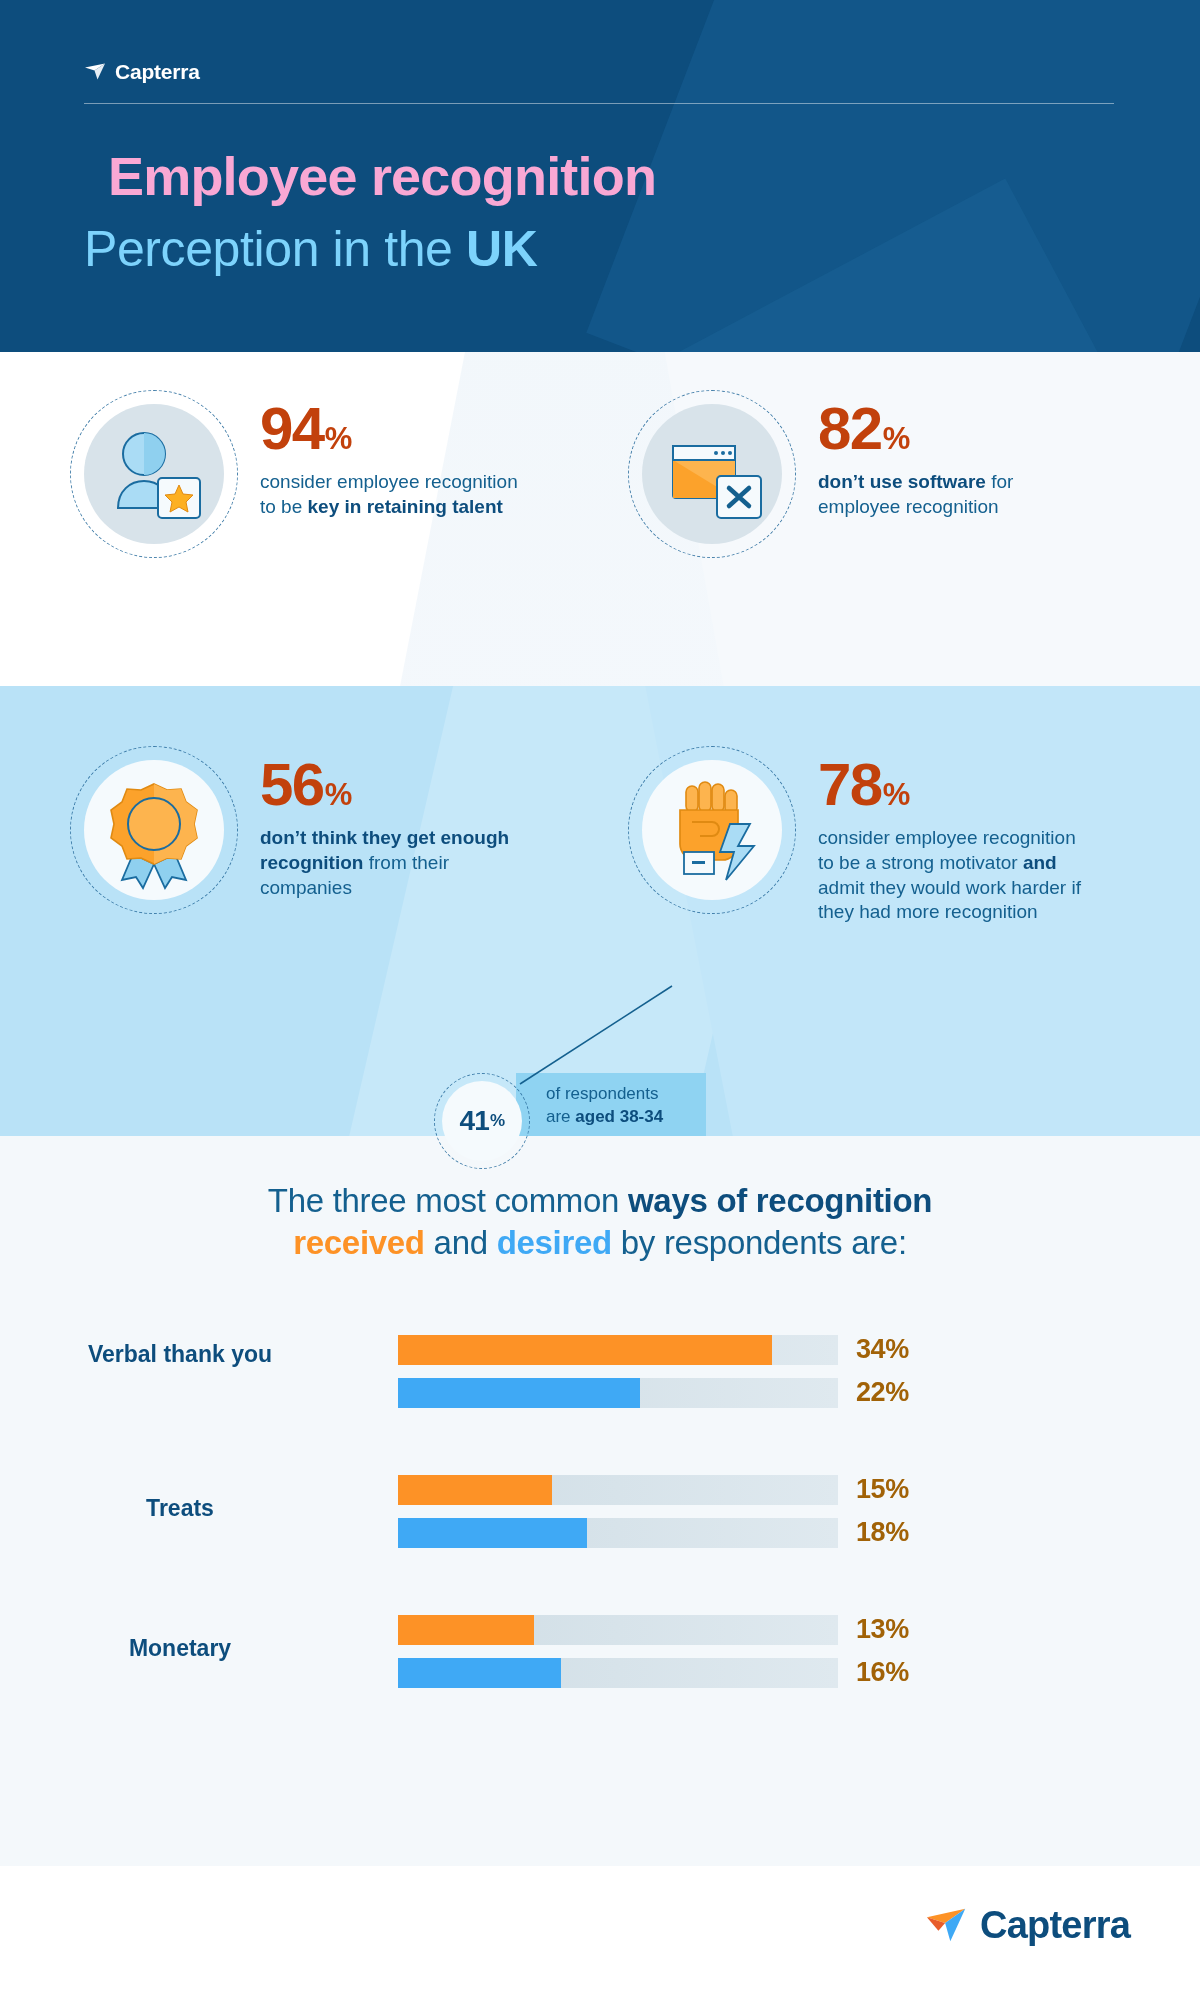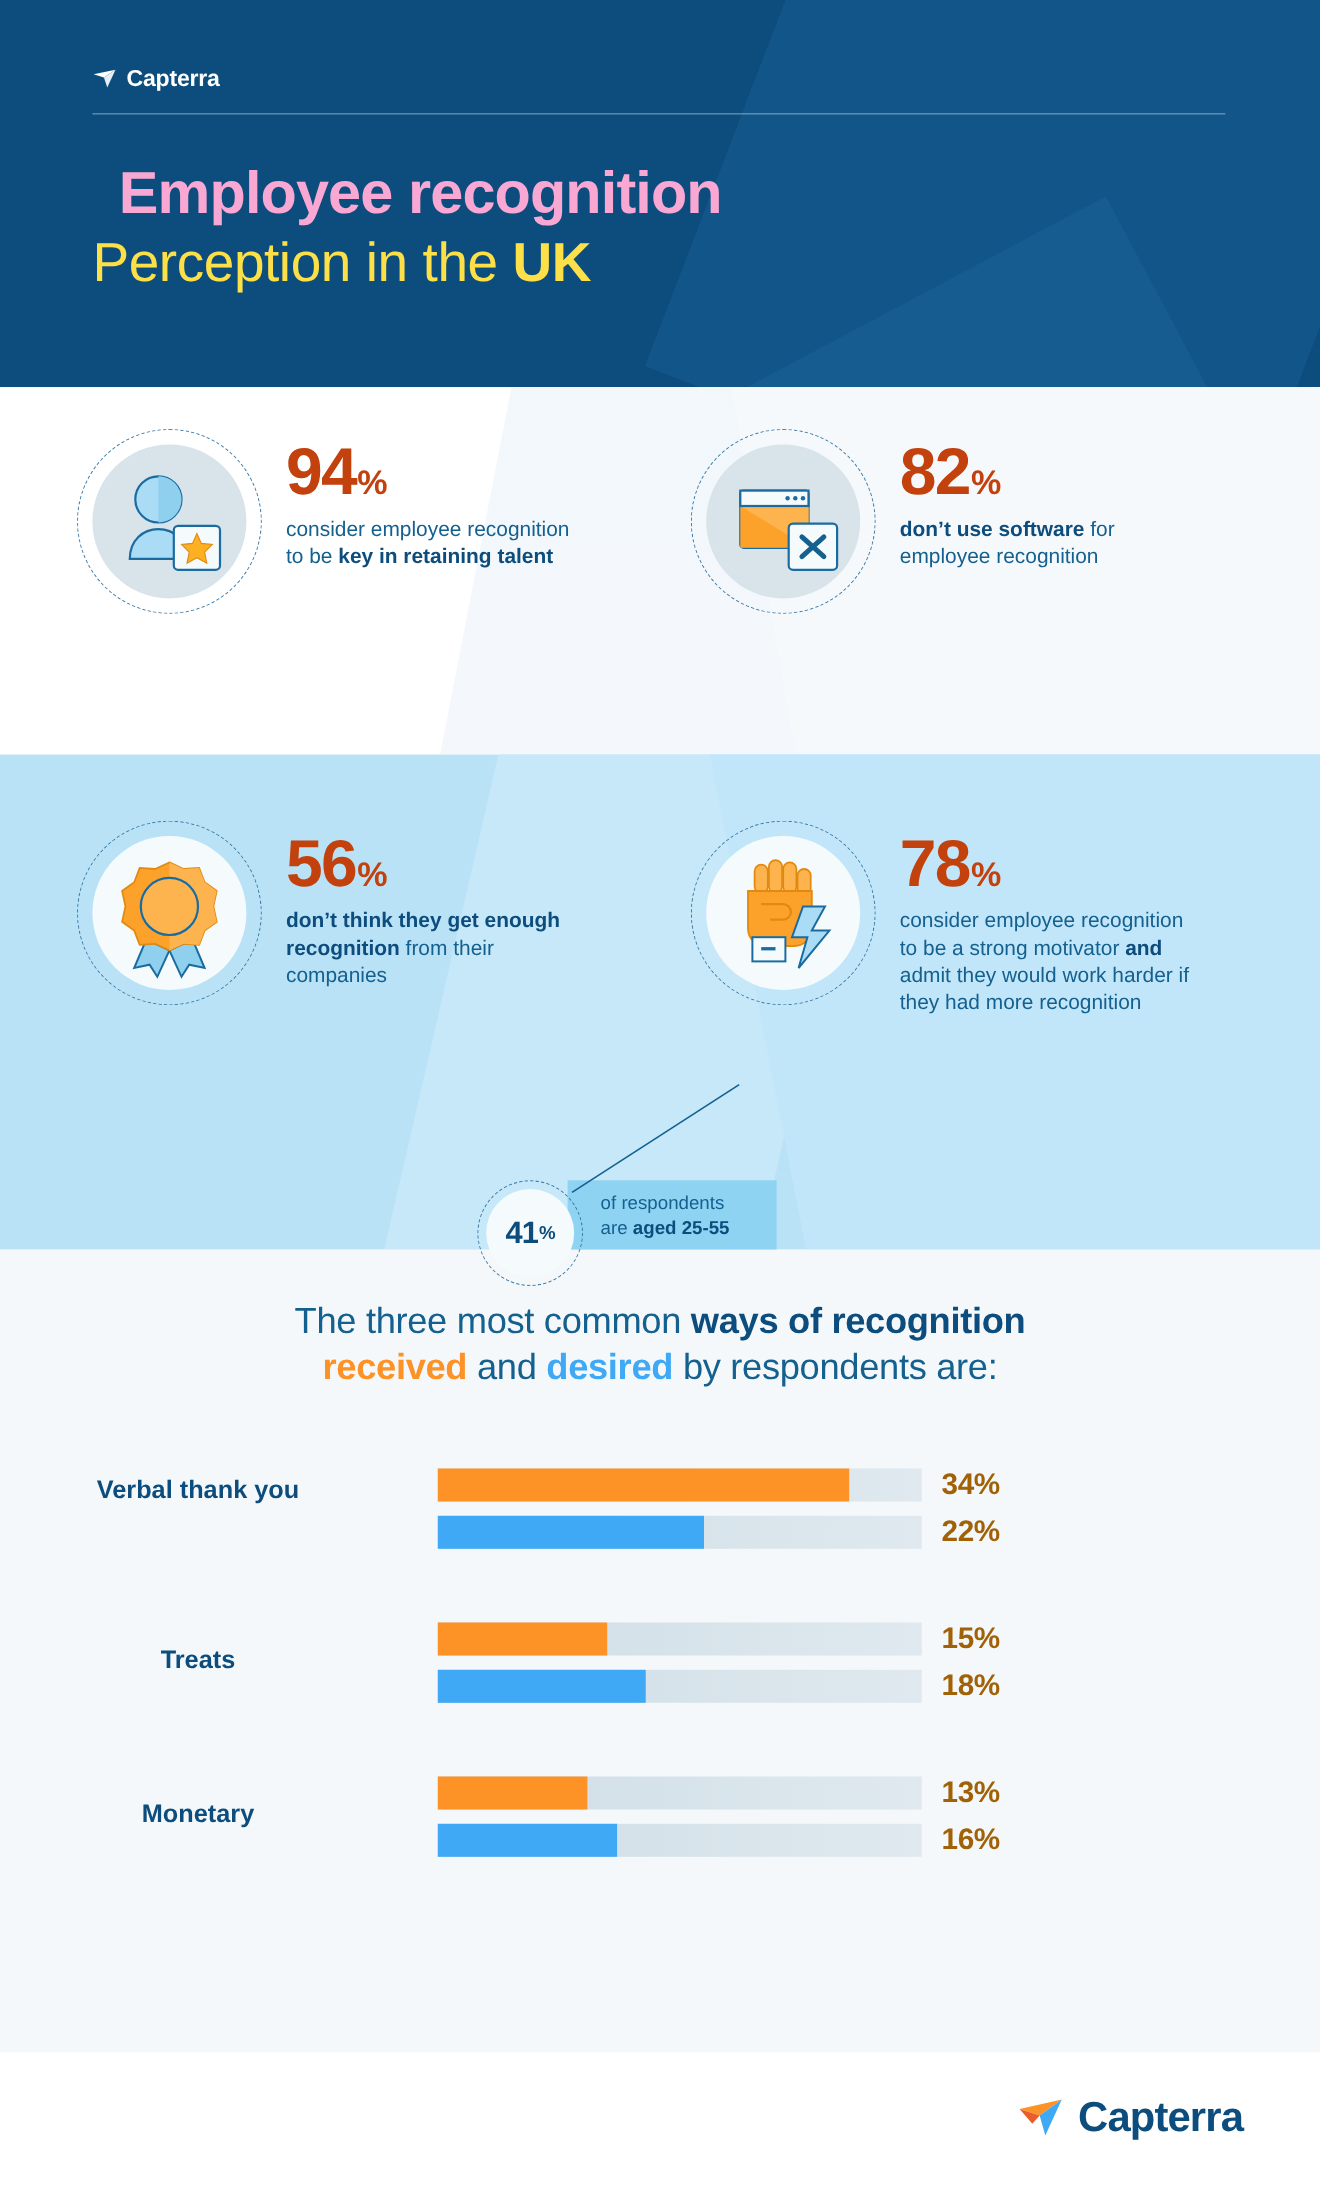--- a/index.html
+++ b/index.html
@@ -61,26 +61,26 @@
   .title-block { position: absolute; left: 84px; top: 148px; }
   .title-1 {
     color: #f9a8d4;
     font-size: 54px;
     font-weight: bold;
     line-height: 1.06;
     letter-spacing: -0.8px;
     margin-left: 24px;
   }
   .title-2 {
-    color: #fde047;
+    color: #7dd3fc;
     font-size: 50px;
     font-weight: 300;
     line-height: 1.12;
     letter-spacing: -0.4px;
-    margin-top: 5px;
+    margin-top: 16px;
   }
   .title-2 b { font-weight: bold; }
 
   
   .sec-white {
     position: relative;
     width: 1200px;
     height: 334px;
     background: #ffffff;
     overflow: hidden;
@@ -424,21 +424,21 @@
   <div class="callout-circle">
     <div class="dash-ring"></div>
     <div class="inner-disc"></div>
     <div class="callout-num">
         <span>41</span>
         <span class="pct">%</span>
       </div>
   </div>
   <div class="callout-box">
     <span>of respondents</span>
-    <span><span>are </span><b>aged 25-55</b></span>
+    <span><span>are </span><b>aged 38-34</b></span>
   </div>
 </div>
 
 <div class="sec-chart"></div>
 
 <div class="chart-title">
   <span>The three most common </span><b>ways of recognition</b><br>
   <span class="orange">received</span><span> and </span><span class="blue">desired</span><span> by respondents are:</span>
 </div>
 

